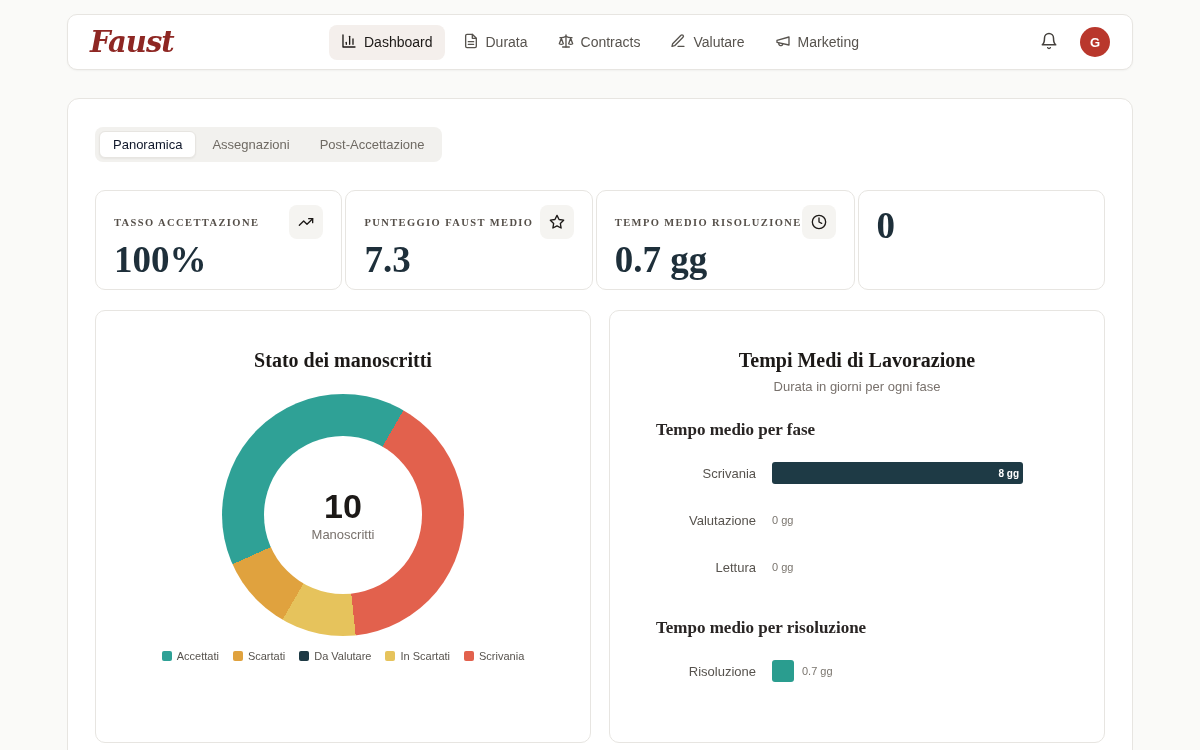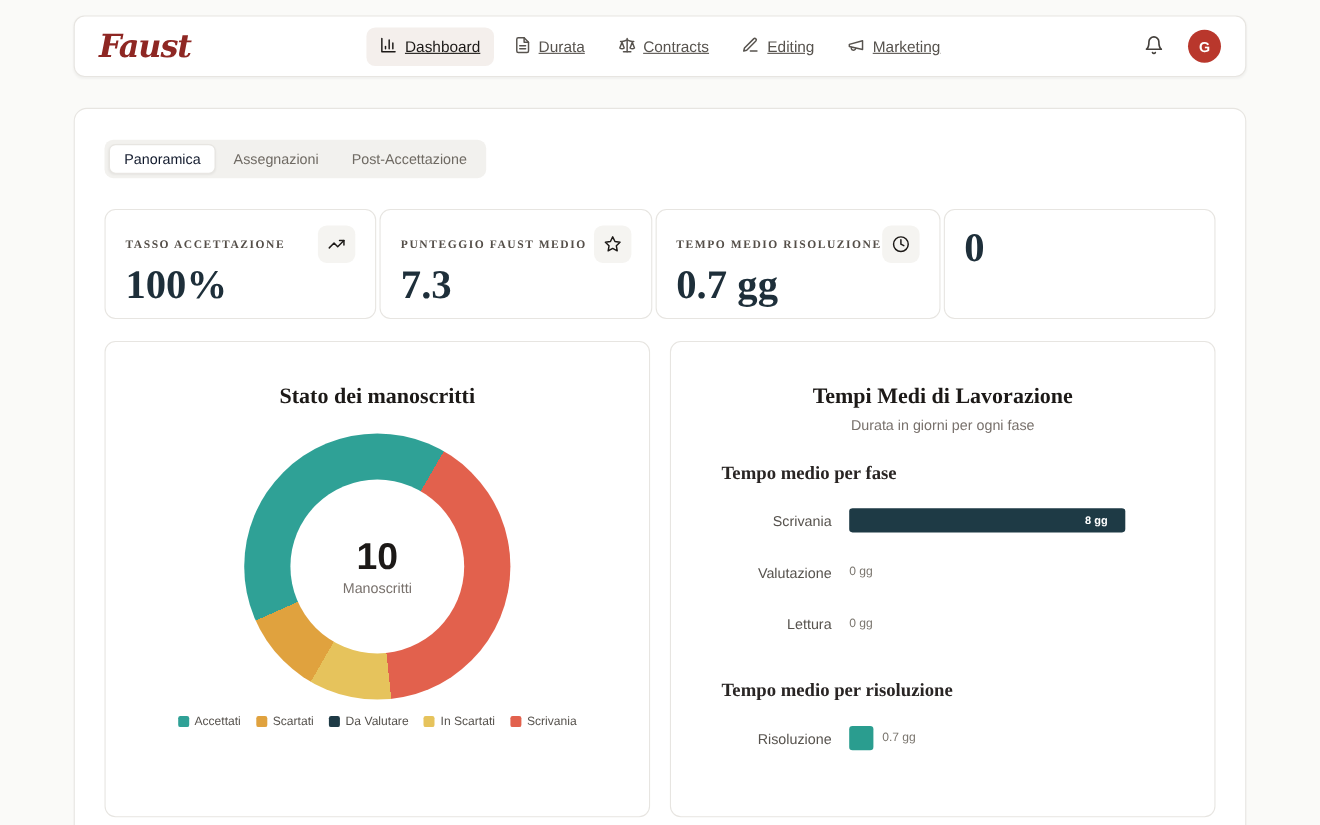--- a/index.html
+++ b/index.html
@@ -44,21 +44,20 @@
   .nav-item {
     display: flex;
     align-items: center;
     gap: 7px;
     padding: 8px 12px;
     border-radius: 8px;
     font-size: 14px;
     color: #57534e;
     cursor: pointer;
     white-space: nowrap;
-    text-decoration: underline;
   }
   .nav-item.active { background: #f4efec; color: #1c1917; font-weight: 500; }
   .nav-item svg { flex: 0 0 auto; }
   .header-right { margin-left: auto; display: flex; align-items: center; gap: 18px; }
   .bell-btn { background: none; border: none; color: #44403c; cursor: pointer; padding: 4px; display: flex; }
   .avatar {
     width: 30px; height: 30px; border-radius: 50%;
     background: #b9372c; color: #fff;
     display: flex; align-items: center; justify-content: center;
     font-size: 13px; font-weight: 700; cursor: pointer;
@@ -224,21 +223,21 @@
     margin-right: 16px;
     flex: 0 0 auto;
   }
   .bar-track { width: 251px; display: flex; align-items: center; }
   .bar-fill {
     height: 22px;
     border-radius: 3px;
     display: flex;
     align-items: center;
     justify-content: flex-end;
-    padding-right: 16px;
+    padding-right: 4px;
     color: #fff;
     font-size: 10px;
     font-weight: 700;
     white-space: nowrap;
     overflow: hidden;
   }
   .zero-val { font-size: 11px; color: #7a756e; }
   .bar-outside-val { font-size: 11px; color: #7a756e; margin-left: 8px; white-space: nowrap; }
 </style>
 </head>
@@ -283,21 +282,21 @@
         </span>
         <span>Contracts</span>
       </div>
       <div class="nav-item">
         <span>
           <svg width="16" height="16" viewBox="0 0 24 24" fill="none" stroke="currentColor" stroke-width="2" stroke-linecap="round" stroke-linejoin="round">
               <path d="M12 20h9"></path>
               <path d="M16.5 3.5a2.12 2.12 0 0 1 3 3L7 19l-4 1 1-4Z"></path>
             </svg>
         </span>
-        <span>Editing</span>
+        <span>Valutare</span>
       </div>
       <div class="nav-item">
         <span>
           <svg width="16" height="16" viewBox="0 0 24 24" fill="none" stroke="currentColor" stroke-width="2" stroke-linecap="round" stroke-linejoin="round">
               <path d="m3 11 18-5v12L3 14v-3z"></path>
               <path d="M11.6 16.8a3 3 0 1 1-5.8-1.6"></path>
             </svg>
         </span>
         <span>Marketing</span>
       </div>

